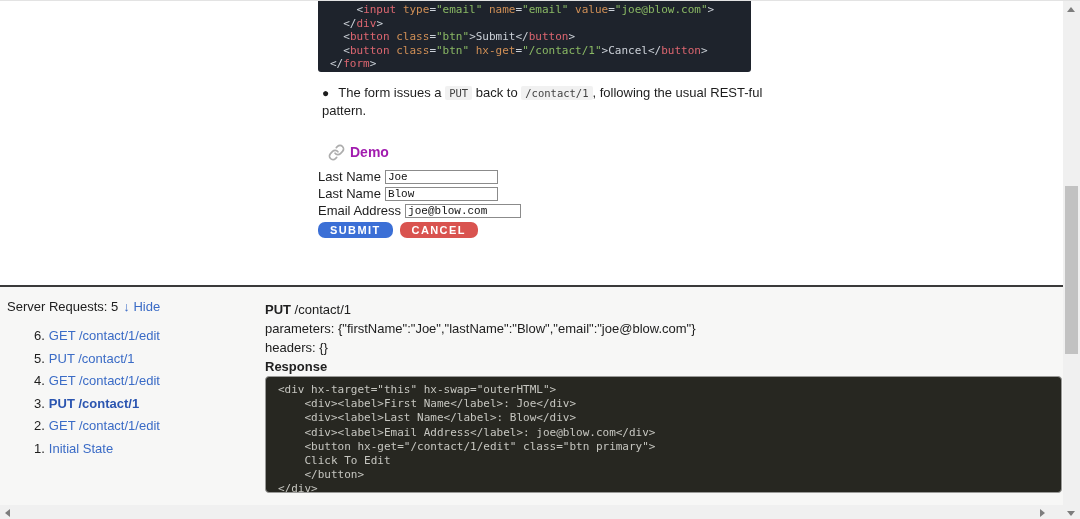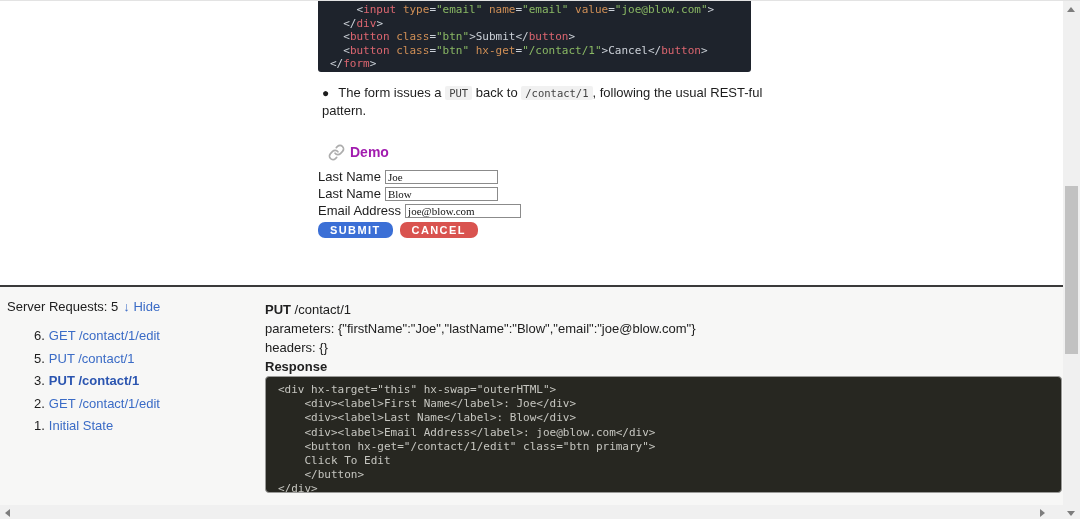--- a/index.html
+++ b/index.html
@@ -41,21 +41,21 @@
     display:flex; align-items:center; gap:5px;
   }
   .link-ic { display:inline-flex; margin-top:2px; }
 
   
   .demo-form { position:absolute; left:318px; top:167px; }
   .frm-row { height:17px; display:flex; align-items:center; font-size:13px; color:#1d1d1d; }
   .frm-row label { margin-right:4px; white-space:nowrap; }
   .frm-input {
     height:14px; width:113px; border:1px solid #8b8b8b; border-radius:0;
-    font-family:Liberation Serif, serif; font-size:11px; padding:0 2px; color:#111;
+    font-family:Liberation Mono, monospace; font-size:11px; padding:0 2px; color:#111;
     background:#fff;
   }
   .frm-input.wide { width:116px; }
   .btn-row { position:absolute; left:318px; top:221px; display:flex; gap:7px; }
   .demo-btn {
     border:none; color:#fff; cursor:pointer;
     font-family:"Liberation Sans", sans-serif; font-size:11px; font-weight:bold;
     letter-spacing:1.4px; padding:2px 12px; border-radius:7px;
   }
   .btn-blue { background:#3b6fd6; }
@@ -147,20 +147,23 @@
       <span>Server Requests: 5</span><a class="hide-link">↓ Hide</a>
     </div>
 
     <ol class="req-list">
       <li class="req-item">
         <span class="req-num">6.</span><a class="req-link">GET /contact/1/edit</a>
       </li>
       <li class="req-item">
         <span class="req-num">5.</span><a class="req-link">PUT /contact/1</a>
       </li>
+      <li class="req-item">
+        <span class="req-num">4.</span><a class="req-link">GET /contact/1/edit</a>
+      </li>
       <li class="req-item selected">
         <span class="req-num">3.</span><a class="req-link">PUT /contact/1</a>
       </li>
       <li class="req-item">
         <span class="req-num">2.</span><a class="req-link">GET /contact/1/edit</a>
       </li>
       <li class="req-item">
         <span class="req-num">1.</span><a class="req-link">Initial State</a>
       </li>
     </ol>

